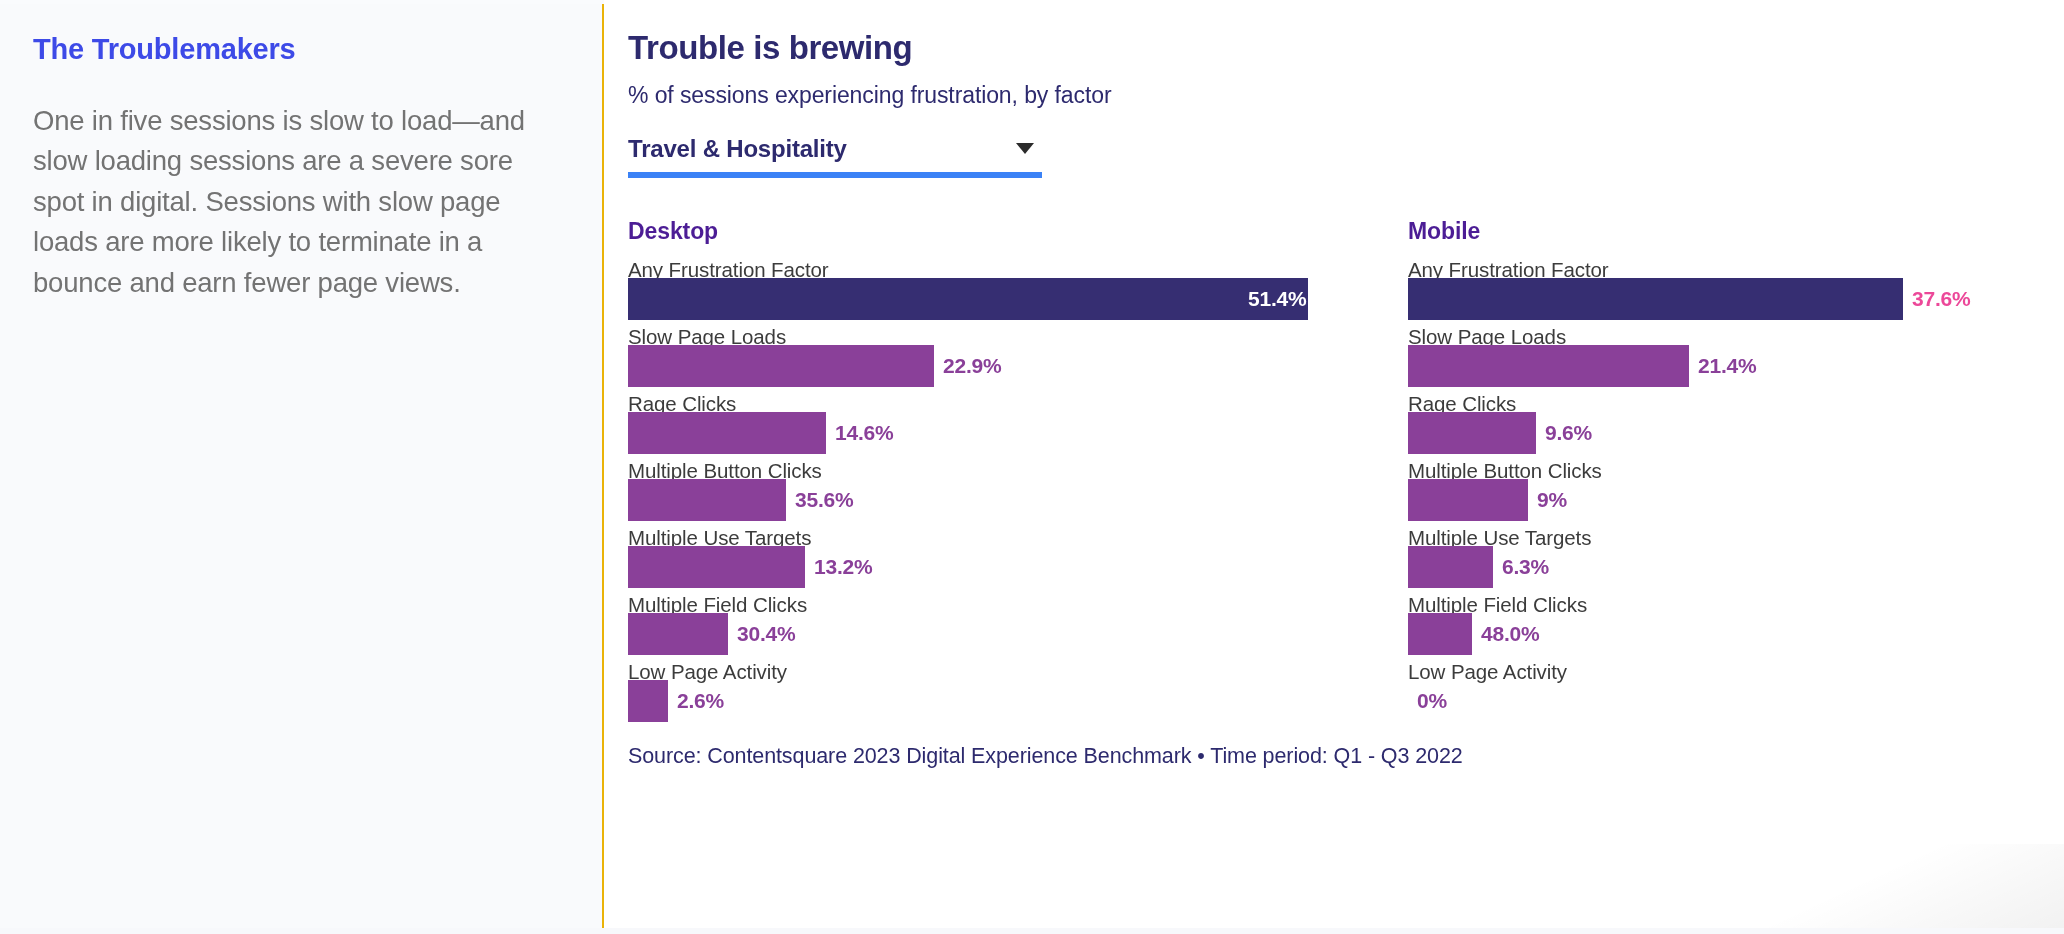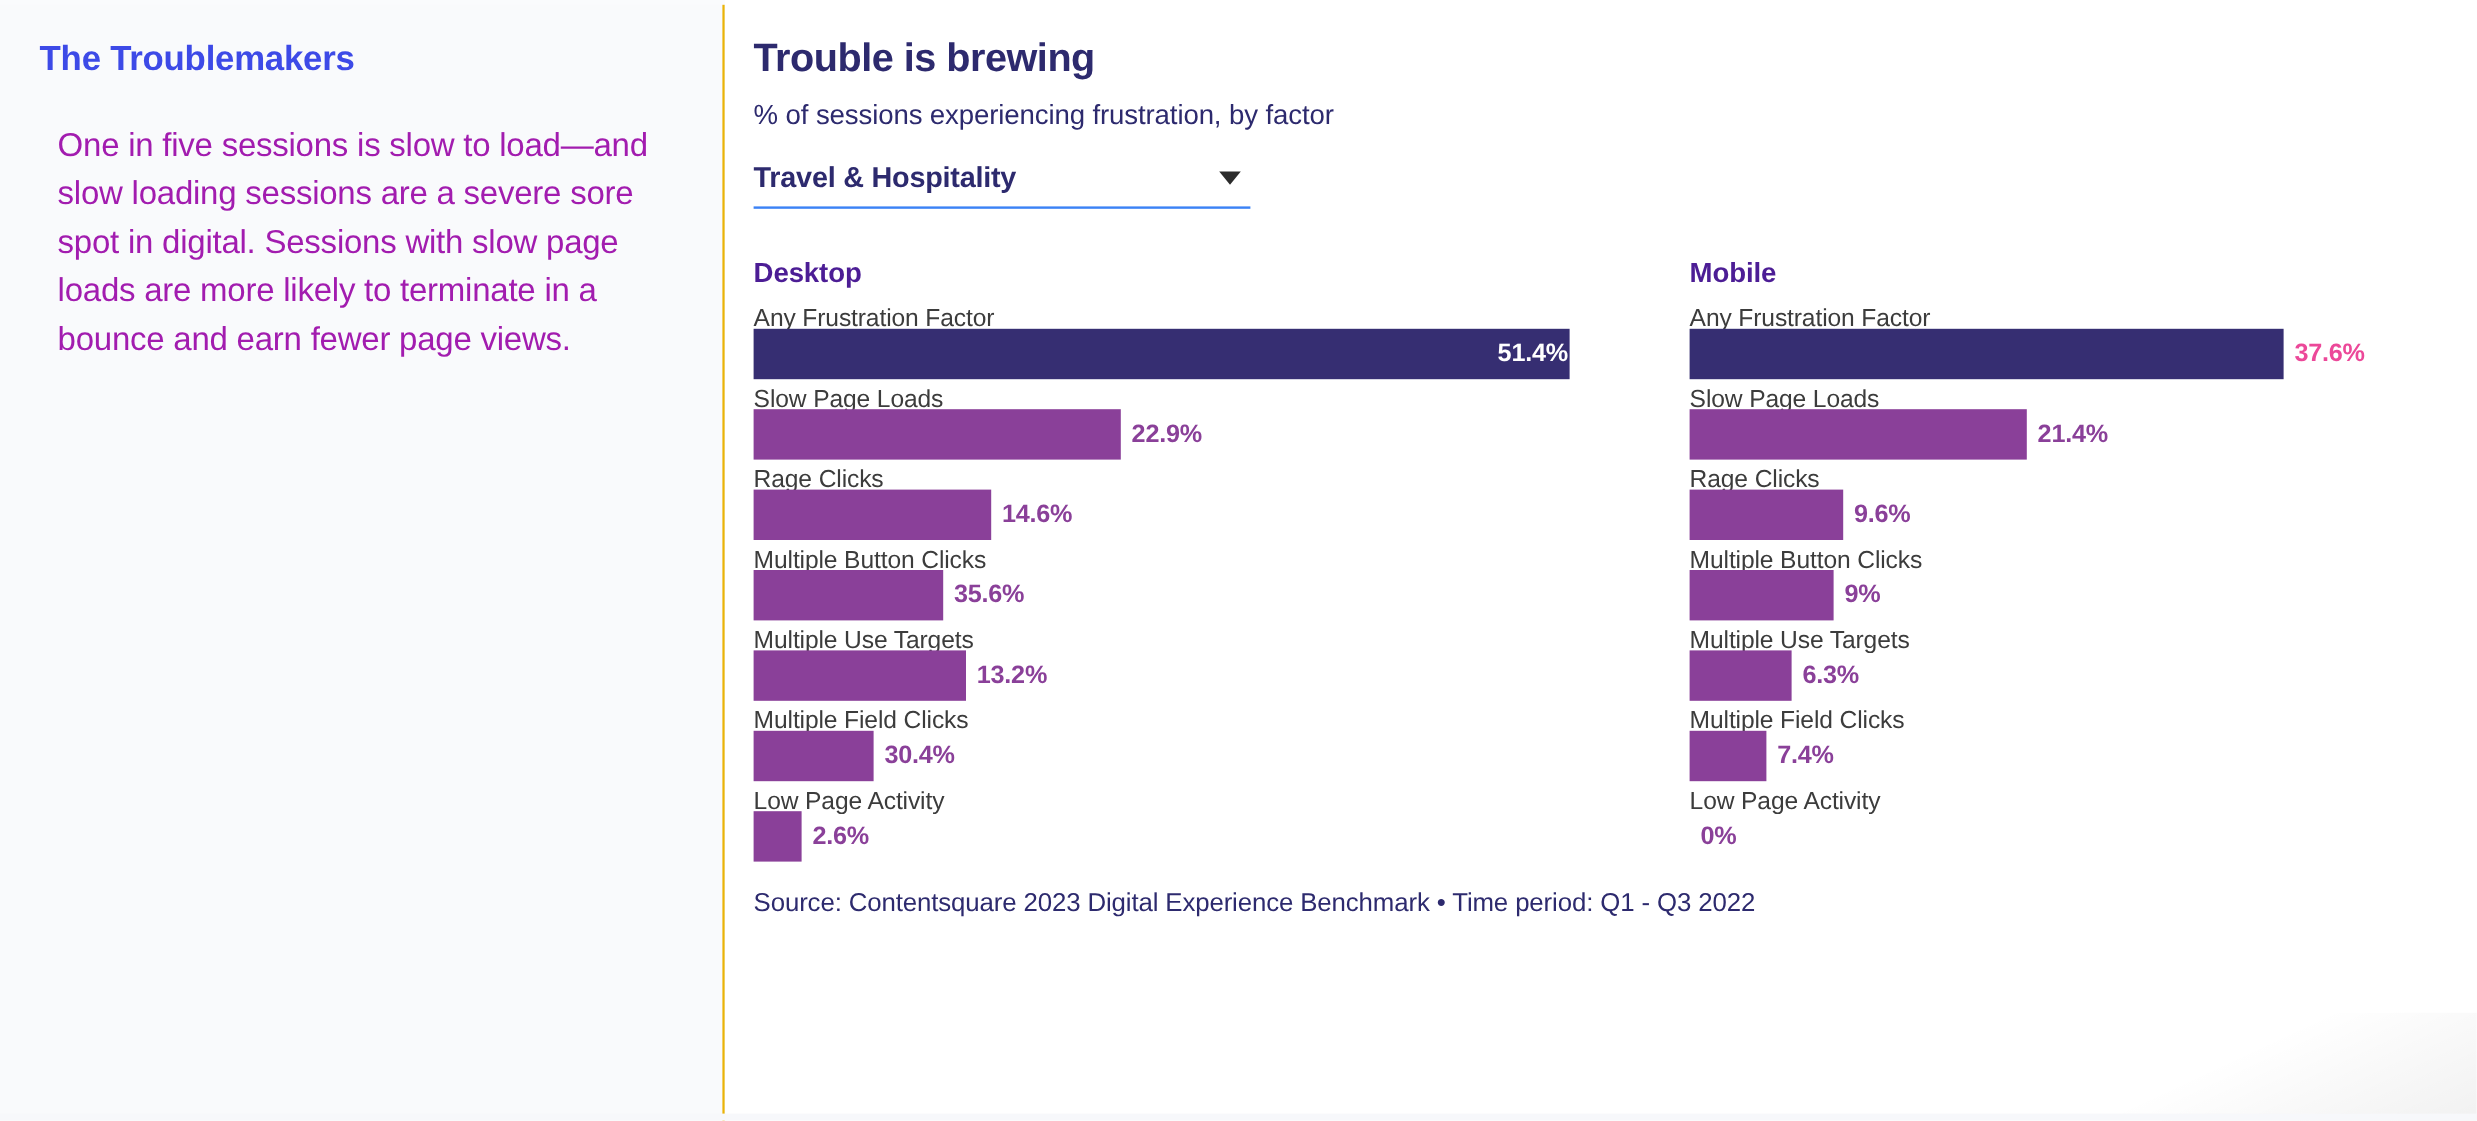--- a/index.html
+++ b/index.html
@@ -32,24 +32,24 @@
   }
   .eyebrow-title {
     color: #3d4ae7;
     font-size: 29px;
     font-weight: bold;
     letter-spacing: -0.2px;
     line-height: 1.2;
     margin: 10px 0 0 0;
   }
   .narrative {
-    color: #a21caf;
+    color: #737373;
     font-size: 27.5px;
     line-height: 40.5px;
-    margin: 34px 0 0 15px;
+    margin: 34px 0 0 0;
     max-width: 520px;
     letter-spacing: -0.2px;
   }
 
   
   .chart-panel {
     flex: 1 1 auto;
     position: relative;
     box-sizing: border-box;
     padding: 22px 24px 0 24px;
@@ -67,21 +67,21 @@
     color: #2d2a6e;
     font-size: 23px;
     margin: 14px 0 0 0;
     letter-spacing: -0.1px;
   }
 
   
   .dropdown {
     margin-top: 26px;
     width: 414px;
-    border-bottom: 2px solid #3b82f6;
+    border-bottom: 6px solid #3b82f6;
     display: flex;
     align-items: center;
     justify-content: space-between;
     padding-bottom: 9px;
     cursor: pointer;
     user-select: none;
   }
   .dropdown-value {
     color: #2d2a6e;
     font-size: 24px;
@@ -323,21 +323,21 @@
           <div class="bar-track">
             <div class="bar-fill" style="width:85px"></div>
             <div class="bar-value">6.3%</div>
           </div>
         </div>
 
         <div class="bar-row">
           <div class="bar-label">Multiple Field Clicks</div>
           <div class="bar-track">
             <div class="bar-fill" style="width:64px"></div>
-            <div class="bar-value">7.4%</div>
+            <div class="bar-value">48.0%</div>
           </div>
         </div>
 
         <div class="bar-row">
           <div class="bar-label">Low Page Activity</div>
           <div class="bar-track">
             <div class="bar-fill" style="width:0px"></div>
             <div class="bar-value zero">0%</div>
           </div>
         </div>

